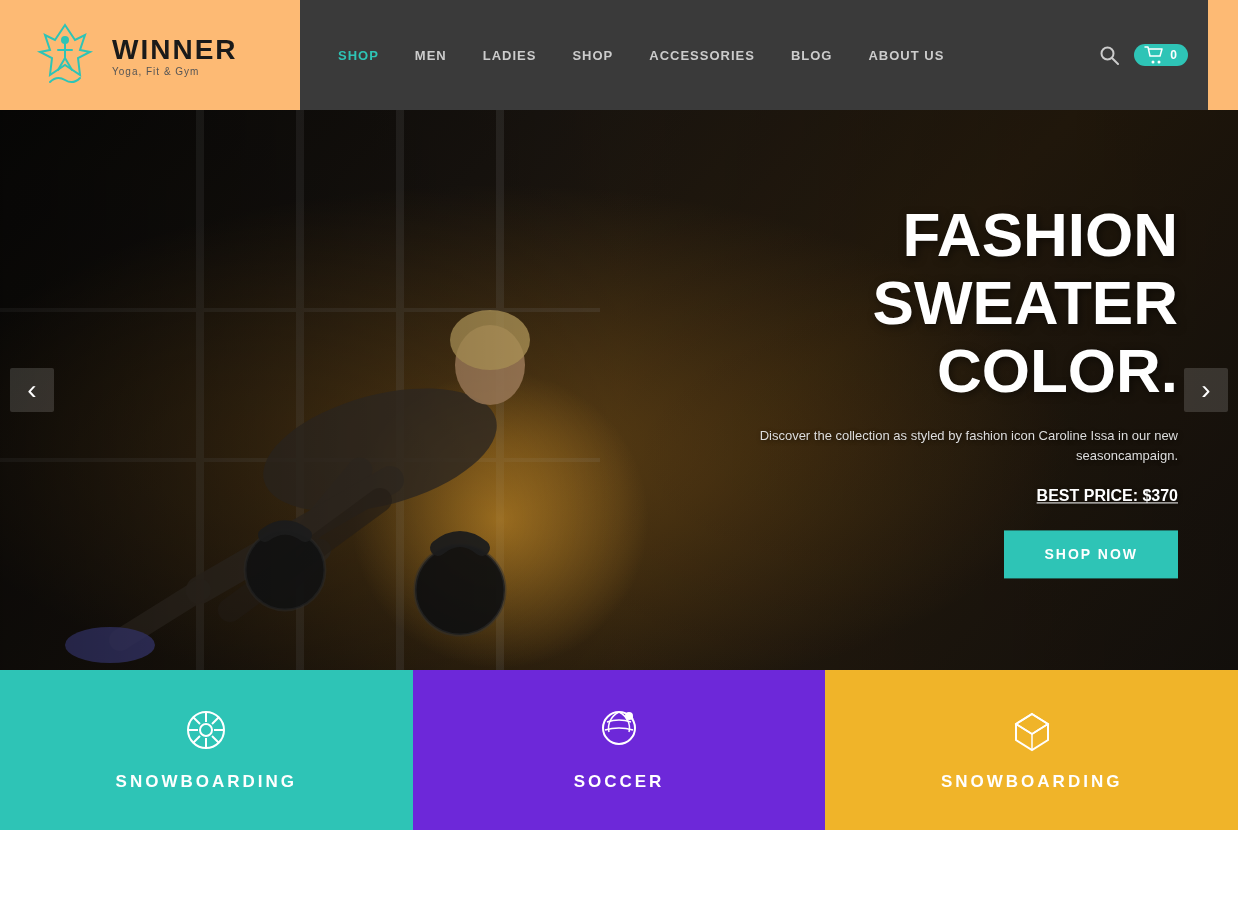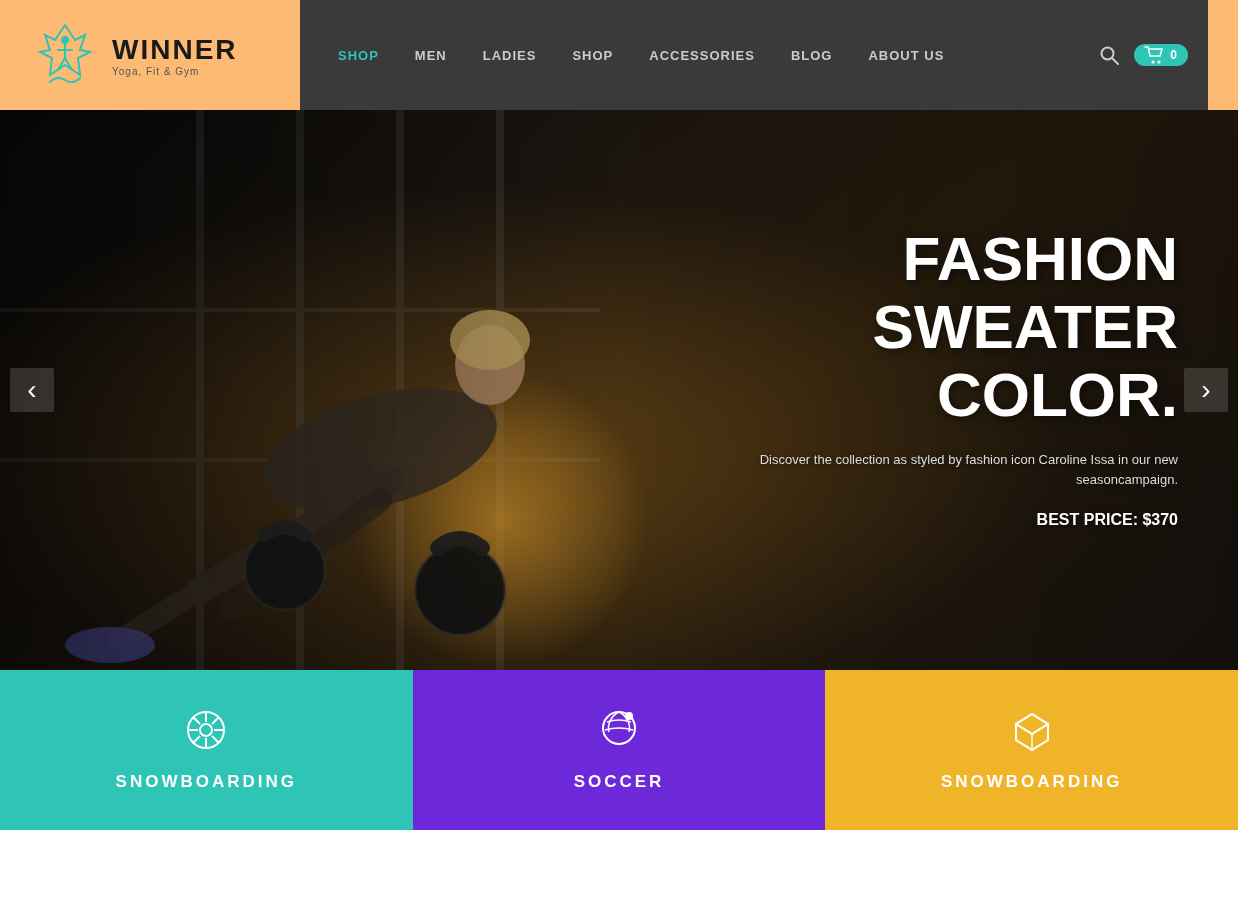--- a/index.html
+++ b/index.html
@@ -137,20 +137,21 @@
       margin-bottom: 20px;
       color: #ddd;
       text-shadow: 1px 1px 4px rgba(0,0,0,0.5);
     }
     .hero-price {
       font-size: 16px;
       font-weight: 700;
       color: #fff;
       margin-bottom: 25px;
       text-shadow: 1px 1px 4px rgba(0,0,0,0.5);
+      text-decoration: underline;
     }
     .hero-btn {
       background: #2ec4b6;
       color: #fff;
       border: none;
       padding: 16px 40px;
       font-size: 14px;
       font-weight: 700;
       letter-spacing: 2px;
       cursor: pointer;
@@ -303,20 +304,21 @@
 
   <div class="hero-overlay"></div>
 
   <button class="slider-arrow slider-arrow-left">‹</button>
   <button class="slider-arrow slider-arrow-right">›</button>
 
   <div class="hero-content">
     <h1 class="hero-title">FASHION SWEATER COLOR.</h1>
     <p class="hero-desc">Discover the collection as styled by fashion icon Caroline Issa in our new seasoncampaign.</p>
     <p class="hero-price">BEST PRICE: $370</p>
+    <button class="hero-btn">SHOP NOW</button>
   </div>
 </section>
 
 <div class="bottom-cards">
 
   <div class="card card-teal">
     <div class="card-icon">
       <svg width="44" height="44" viewBox="0 0 44 44" fill="none">
         <circle cx="22" cy="22" r="18" stroke="white" stroke-width="2"></circle>
         <circle cx="22" cy="22" r="6" stroke="white" stroke-width="2"></circle>

